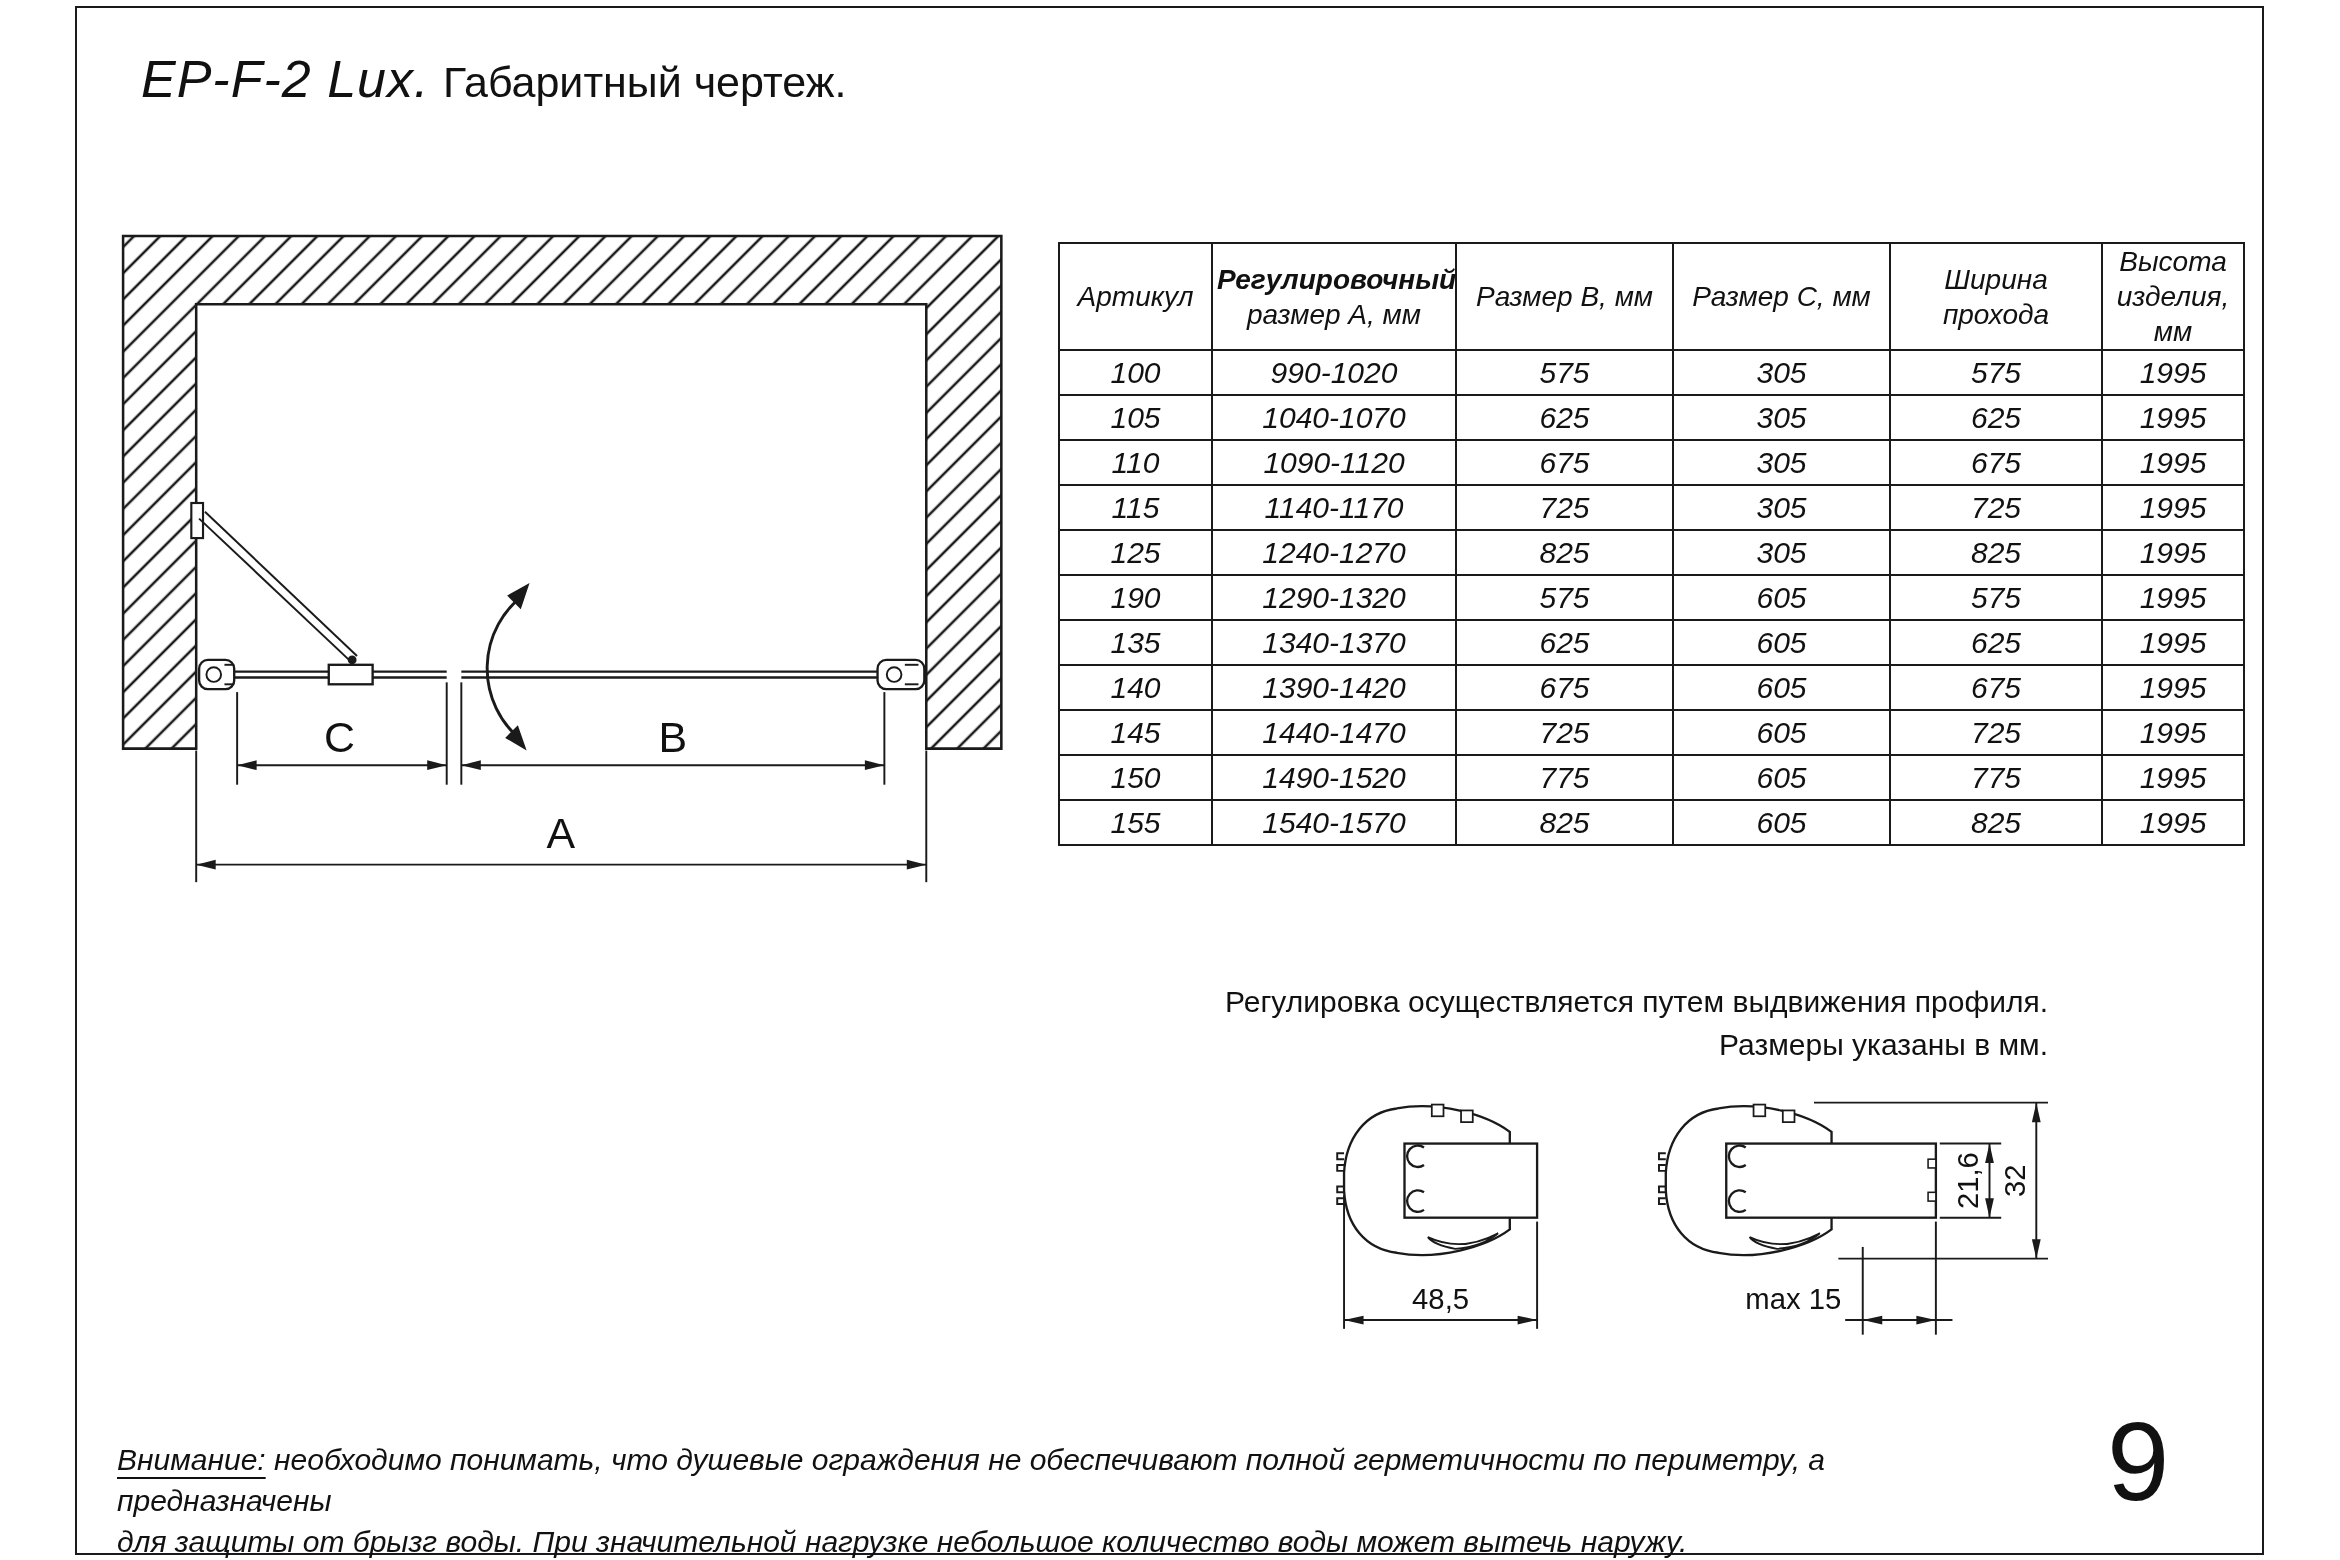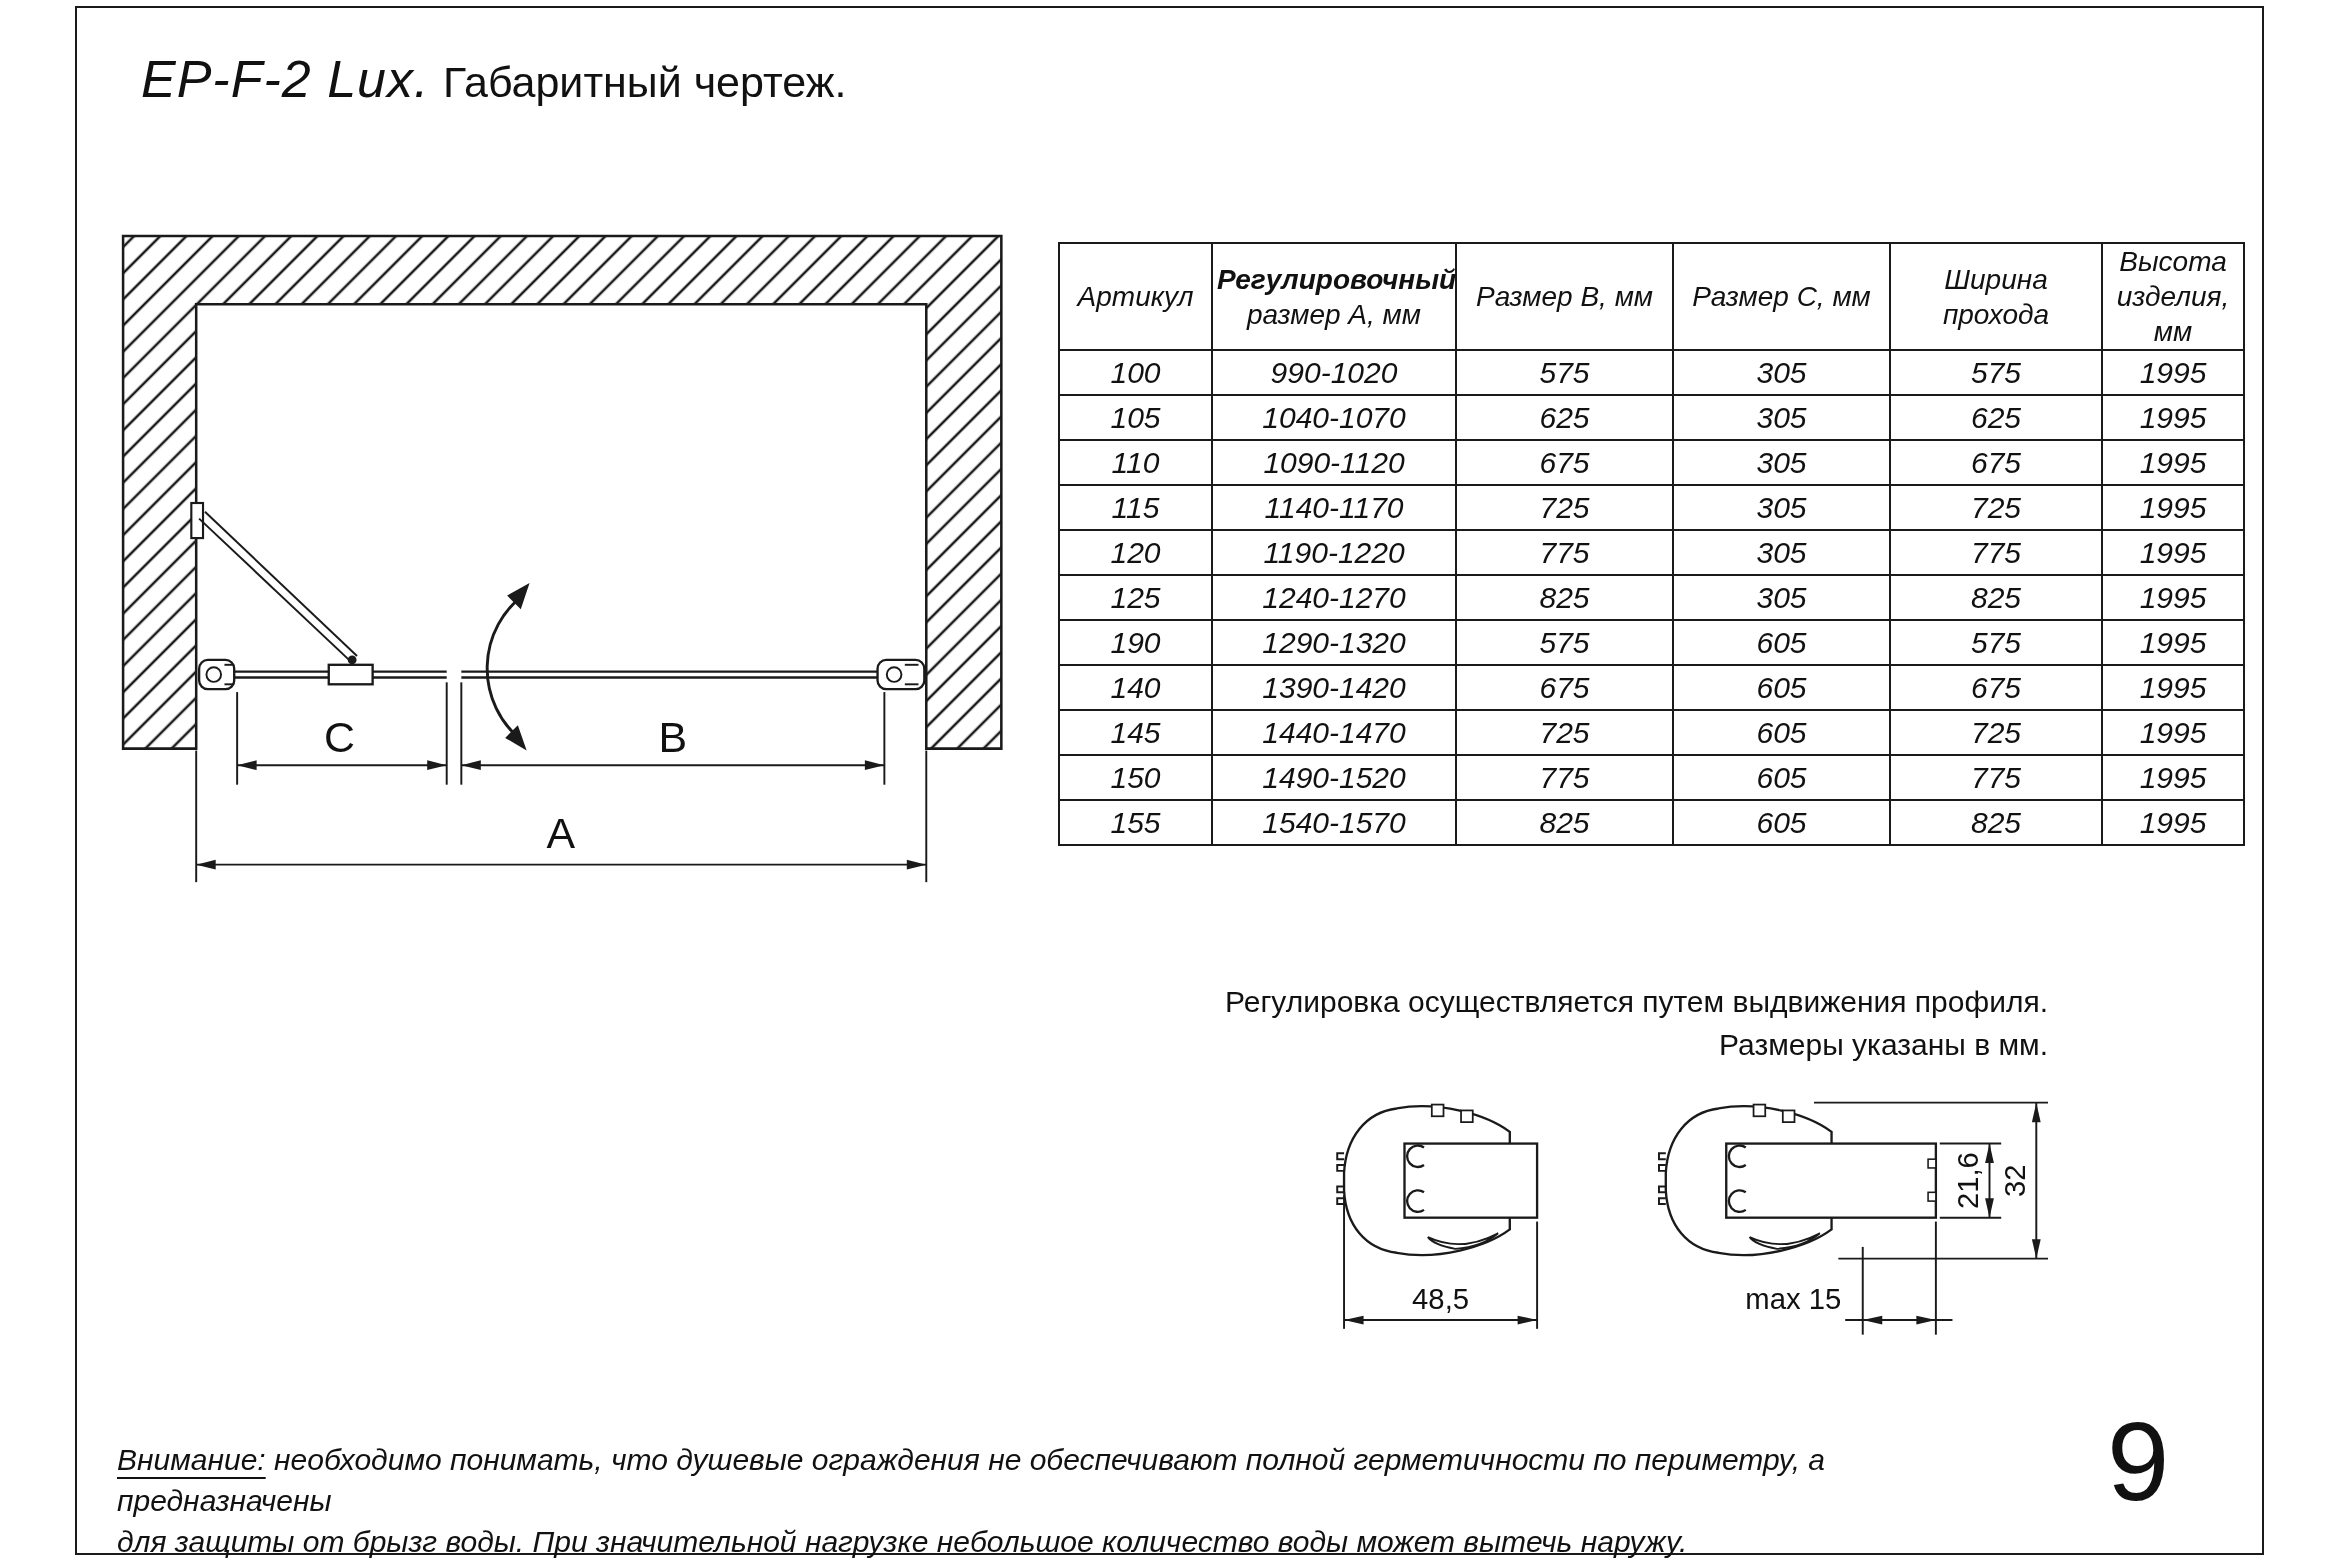--- a/index.html
+++ b/index.html
@@ -164,41 +164,41 @@
       </tr>
       <tr>
         <td>115</td>
         <td>1140-1170</td>
         <td>725</td>
         <td>305</td>
         <td>725</td>
         <td>1995</td>
       </tr>
       <tr>
-        <td>120</td>
-        <td>1190-1220</td>
-        <td>775</td>
-        <td>305</td>
-        <td>775</td>
-        <td>1995</td>
-      </tr>
-      <tr>
         <td>125</td>
         <td>1240-1270</td>
         <td>825</td>
         <td>305</td>
         <td>825</td>
         <td>1995</td>
       </tr>
       <tr>
         <td>190</td>
         <td>1290-1320</td>
         <td>575</td>
         <td>605</td>
         <td>575</td>
+        <td>1995</td>
+      </tr>
+      <tr>
+        <td>135</td>
+        <td>1340-1370</td>
+        <td>625</td>
+        <td>605</td>
+        <td>625</td>
         <td>1995</td>
       </tr>
       <tr>
         <td>140</td>
         <td>1390-1420</td>
         <td>675</td>
         <td>605</td>
         <td>675</td>
         <td>1995</td>
       </tr>

